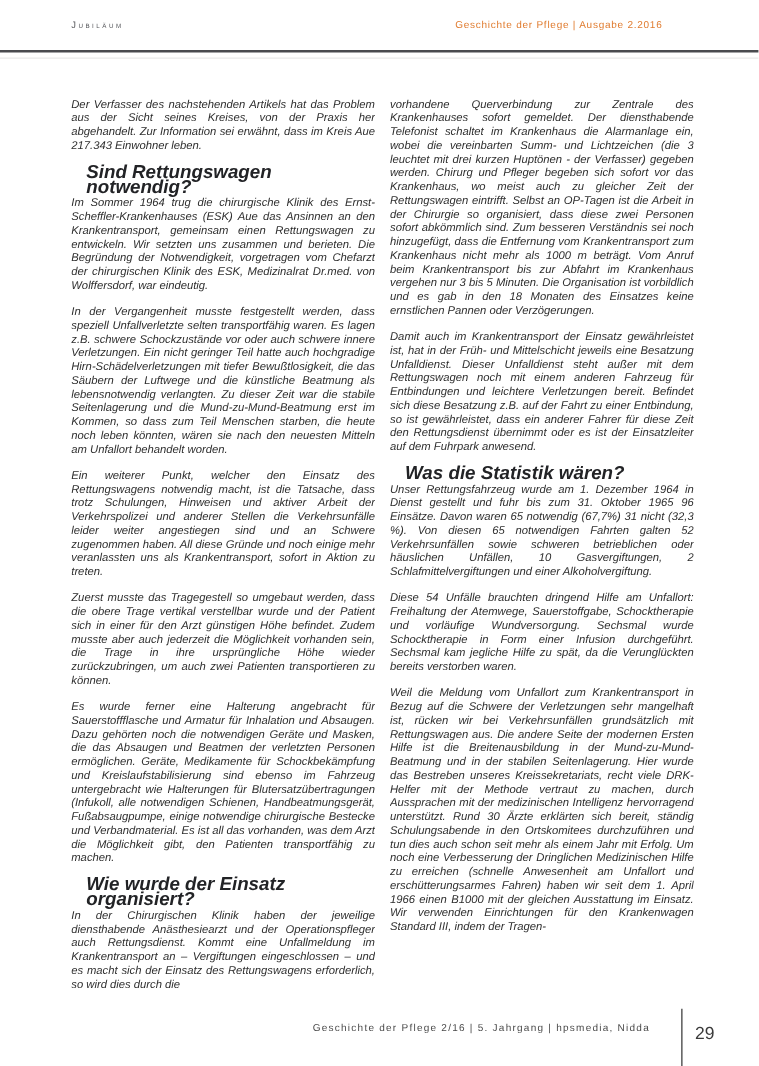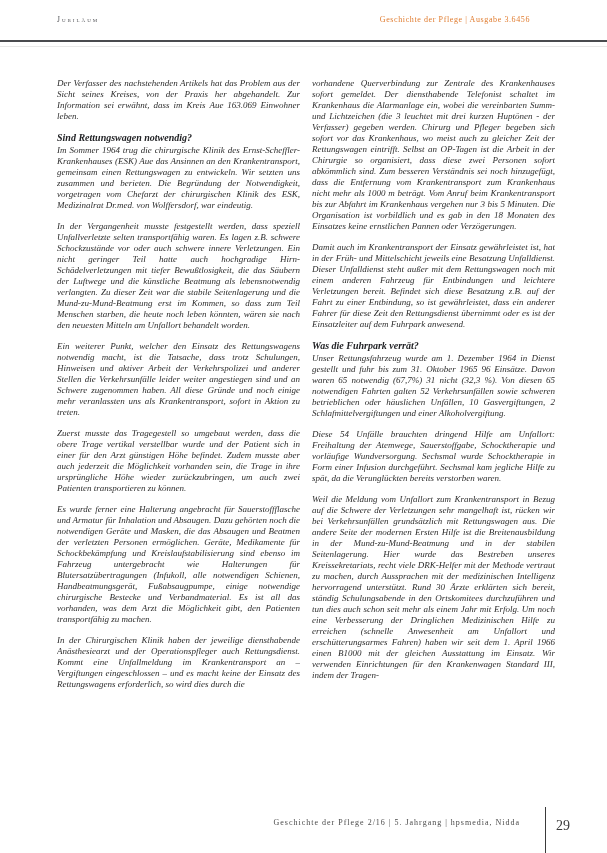--- a/index.html
+++ b/index.html
@@ -2,21 +2,21 @@
 <html lang="de" style="--accent-orange: #e07b2e; --body-text: #2e2e2e; --header-gray: #55565a; --rule-dark: #4a4b4f;"><head>
 <meta charset="utf-8">
 <style>
   html, body { margin: 0; padding: 0; background: #ffffff; }
   .page {
     position: relative;
     width: 607px;
     height: 853px;
     background: #ffffff;
     overflow: hidden;
-    font-family: Liberation Serif, serif;
+    font-family: Liberation Sans, sans-serif;
     color: var(--body-text, #2e2e2e);
   }
   
   .header {
     position: absolute;
     top: 15px; left: 57px; right: 77px;
     display: flex;
     justify-content: space-between;
     align-items: baseline;
   }
@@ -59,22 +59,22 @@
     margin: 0 0 10px 0;
     font-size: 9px;
     line-height: 11px;
     font-style: italic;
     text-align: justify;
     hyphens: auto;
     -webkit-hyphens: auto;
     color: var(--body-text, #2e2e2e);
   }
   .col h3.heading {
-    margin: 8px 0 1px 0;
-    font-size: 10px;
+    margin: 8px 0 1px 12px;
+    font-size: 15px;
     line-height: 12px;
     font-weight: 700;
     font-style: italic;
     color: #222326;
   }
   .col > :first-child { margin-top: 0; }
   
   .footer-imprint {
     position: absolute;
     top: 818px;
@@ -98,41 +98,42 @@
     color: #3a3a3a;
   }
 </style>
 </head>
 <body>
 
 <div class="page">
 
   <header class="header">
     <span class="header-section">Jubiläum</span>
-    <span class="header-issue">Geschichte der Pflege | Ausgabe 3.6456</span>
+    <span class="header-issue">Geschichte der Pflege | Ausgabe 2.2016</span>
   </header>
 
   <div class="rule-dark"></div>
   <div class="rule-light"></div>
 
   <main class="columns">
     <div class="col">
-        <p class="paragraph" lang="de">Der Verfasser des nachstehenden Artikels hat das Problem aus der Sicht seines Kreises, von der Praxis her abgehandelt. Zur Information sei erwähnt, dass im Kreis Aue 163.069 Einwohner leben.</p>
+        <p class="paragraph" lang="de">Der Verfasser des nachstehenden Artikels hat das Problem aus der Sicht seines Kreises, von der Praxis her abgehandelt. Zur Information sei erwähnt, dass im Kreis Aue 217.343 Einwohner leben.</p>
         <h3 class="heading" lang="de">Sind Rettungswagen notwendig?</h3>
         <p class="paragraph" lang="de">Im Sommer 1964 trug die chirurgische Klinik des Ernst-Scheffler-Krankenhauses (ESK) Aue das Ansinnen an den Krankentransport, gemeinsam einen Rettungswagen zu entwickeln. Wir setzten uns zusammen und berieten. Die Begründung der Notwendigkeit, vorgetragen vom Chefarzt der chirurgischen Klinik des ESK, Medizinalrat Dr.med. von Wolffersdorf, war eindeutig.</p>
         <p class="paragraph" lang="de">In der Vergangenheit musste festgestellt werden, dass speziell Unfallverletzte selten transportfähig waren. Es lagen z.B. schwere Schockzustände vor oder auch schwere innere Verletzungen. Ein nicht geringer Teil hatte auch hochgradige Hirn-Schädelverletzungen mit tiefer Bewußtlosigkeit, die das Säubern der Luftwege und die künstliche Beatmung als lebensnotwendig verlangten. Zu dieser Zeit war die stabile Seitenlagerung und die Mund-zu-Mund-Beatmung erst im Kommen, so dass zum Teil Menschen starben, die heute noch leben könnten, wären sie nach den neuesten Mitteln am Unfallort behandelt worden.</p>
         <p class="paragraph" lang="de">Ein weiterer Punkt, welcher den Einsatz des Rettungswagens notwendig macht, ist die Tatsache, dass trotz Schulungen, Hinweisen und aktiver Arbeit der Verkehrspolizei und anderer Stellen die Verkehrsunfälle leider weiter angestiegen sind und an Schwere zugenommen haben. All diese Gründe und noch einige mehr veranlassten uns als Krankentransport, sofort in Aktion zu treten.</p>
         <p class="paragraph" lang="de">Zuerst musste das Tragegestell so umgebaut werden, dass die obere Trage vertikal verstellbar wurde und der Patient sich in einer für den Arzt günstigen Höhe befindet. Zudem musste aber auch jederzeit die Möglichkeit vorhanden sein, die Trage in ihre ursprüngliche Höhe wieder zurückzubringen, um auch zwei Patienten transportieren zu können.</p>
         <p class="paragraph" lang="de">Es wurde ferner eine Halterung angebracht für Sauerstoffflasche und Armatur für Inhalation und Absaugen. Dazu gehörten noch die notwendigen Geräte und Masken, die das Absaugen und Beatmen der verletzten Personen ermöglichen. Geräte, Medikamente für Schockbekämpfung und Kreislaufstabilisierung sind ebenso im Fahrzeug untergebracht wie Halterungen für Blutersatzübertragungen (Infukoll, alle notwendigen Schienen, Handbeatmungsgerät, Fußabsaugpumpe, einige notwendige chirurgische Bestecke und Verbandmaterial. Es ist all das vorhanden, was dem Arzt die Möglichkeit gibt, den Patienten transportfähig zu machen.</p>
-        <p class="paragraph" lang="de">In der Chirurgischen Klinik haben der jeweilige diensthabende Anästhesiearzt und der Operationspfleger auch Rettungsdienst. Kommt eine Unfallmeldung im Krankentransport an – Vergiftungen eingeschlossen – und es macht keine der Einsatz des Rettungswagens erforderlich, so wird dies durch die</p>
+        <h3 class="heading" lang="de">Wie wurde der Einsatz organisiert?</h3>
+        <p class="paragraph" lang="de">In der Chirurgischen Klinik haben der jeweilige diensthabende Anästhesiearzt und der Operationspfleger auch Rettungsdienst. Kommt eine Unfallmeldung im Krankentransport an – Vergiftungen eingeschlossen – und es macht sich der Einsatz des Rettungswagens erforderlich, so wird dies durch die</p>
       </div>
     <div class="col">
         <p class="paragraph" lang="de">vorhandene Querverbindung zur Zentrale des Krankenhauses sofort gemeldet. Der diensthabende Telefonist schaltet im Krankenhaus die Alarmanlage ein, wobei die vereinbarten Summ- und Lichtzeichen (die 3 leuchtet mit drei kurzen Huptönen - der Verfasser) gegeben werden. Chirurg und Pfleger begeben sich sofort vor das Krankenhaus, wo meist auch zu gleicher Zeit der Rettungswagen eintrifft. Selbst an OP-Tagen ist die Arbeit in der Chirurgie so organisiert, dass diese zwei Personen sofort abkömmlich sind. Zum besseren Verständnis sei noch hinzugefügt, dass die Entfernung vom Krankentransport zum Krankenhaus nicht mehr als 1000 m beträgt. Vom Anruf beim Krankentransport bis zur Abfahrt im Krankenhaus vergehen nur 3 bis 5 Minuten. Die Organisation ist vorbildlich und es gab in den 18 Monaten des Einsatzes keine ernstlichen Pannen oder Verzögerungen.</p>
         <p class="paragraph" lang="de">Damit auch im Krankentransport der Einsatz gewährleistet ist, hat in der Früh- und Mittelschicht jeweils eine Besatzung Unfalldienst. Dieser Unfalldienst steht außer mit dem Rettungswagen noch mit einem anderen Fahrzeug für Entbindungen und leichtere Verletzungen bereit. Befindet sich diese Besatzung z.B. auf der Fahrt zu einer Entbindung, so ist gewährleistet, dass ein anderer Fahrer für diese Zeit den Rettungsdienst übernimmt oder es ist der Einsatzleiter auf dem Fuhrpark anwesend.</p>
-        <h3 class="heading" lang="de">Was die Fuhrpark verrät?</h3>
+        <h3 class="heading" lang="de">Was die Statistik wären?</h3>
         <p class="paragraph" lang="de">Unser Rettungsfahrzeug wurde am 1. Dezember 1964 in Dienst gestellt und fuhr bis zum 31. Oktober 1965 96 Einsätze. Davon waren 65 notwendig (67,7%) 31 nicht (32,3 %). Von diesen 65 notwendigen Fahrten galten 52 Verkehrsunfällen sowie schweren betrieblichen oder häuslichen Unfällen, 10 Gasvergiftungen, 2 Schlafmittelvergiftungen und einer Alkoholvergiftung.</p>
         <p class="paragraph" lang="de">Diese 54 Unfälle brauchten dringend Hilfe am Unfallort: Freihaltung der Atemwege, Sauerstoffgabe, Schocktherapie und vorläufige Wundversorgung. Sechsmal wurde Schocktherapie in Form einer Infusion durchgeführt. Sechsmal kam jegliche Hilfe zu spät, da die Verunglückten bereits verstorben waren.</p>
         <p class="paragraph" lang="de">Weil die Meldung vom Unfallort zum Krankentransport in Bezug auf die Schwere der Verletzungen sehr mangelhaft ist, rücken wir bei Verkehrsunfällen grundsätzlich mit Rettungswagen aus. Die andere Seite der modernen Ersten Hilfe ist die Breitenausbildung in der Mund-zu-Mund-Beatmung und in der stabilen Seitenlagerung. Hier wurde das Bestreben unseres Kreissekretariats, recht viele DRK-Helfer mit der Methode vertraut zu machen, durch Aussprachen mit der medizinischen Intelligenz hervorragend unterstützt. Rund 30 Ärzte erklärten sich bereit, ständig Schulungsabende in den Ortskomitees durchzuführen und tun dies auch schon seit mehr als einem Jahr mit Erfolg. Um noch eine Verbesserung der Dringlichen Medizinischen Hilfe zu erreichen (schnelle Anwesenheit am Unfallort und erschütterungsarmes Fahren) haben wir seit dem 1. April 1966 einen B1000 mit der gleichen Ausstattung im Einsatz. Wir verwenden Einrichtungen für den Krankenwagen Standard III, indem der Tragen-</p>
       </div>
   </main>
 
   <footer>
     <span class="footer-imprint">Geschichte der Pflege 2/16 | 5. Jahrgang | hpsmedia, Nidda</span>
     <span class="footer-divider"></span>
     <span class="footer-page-number">29</span>

